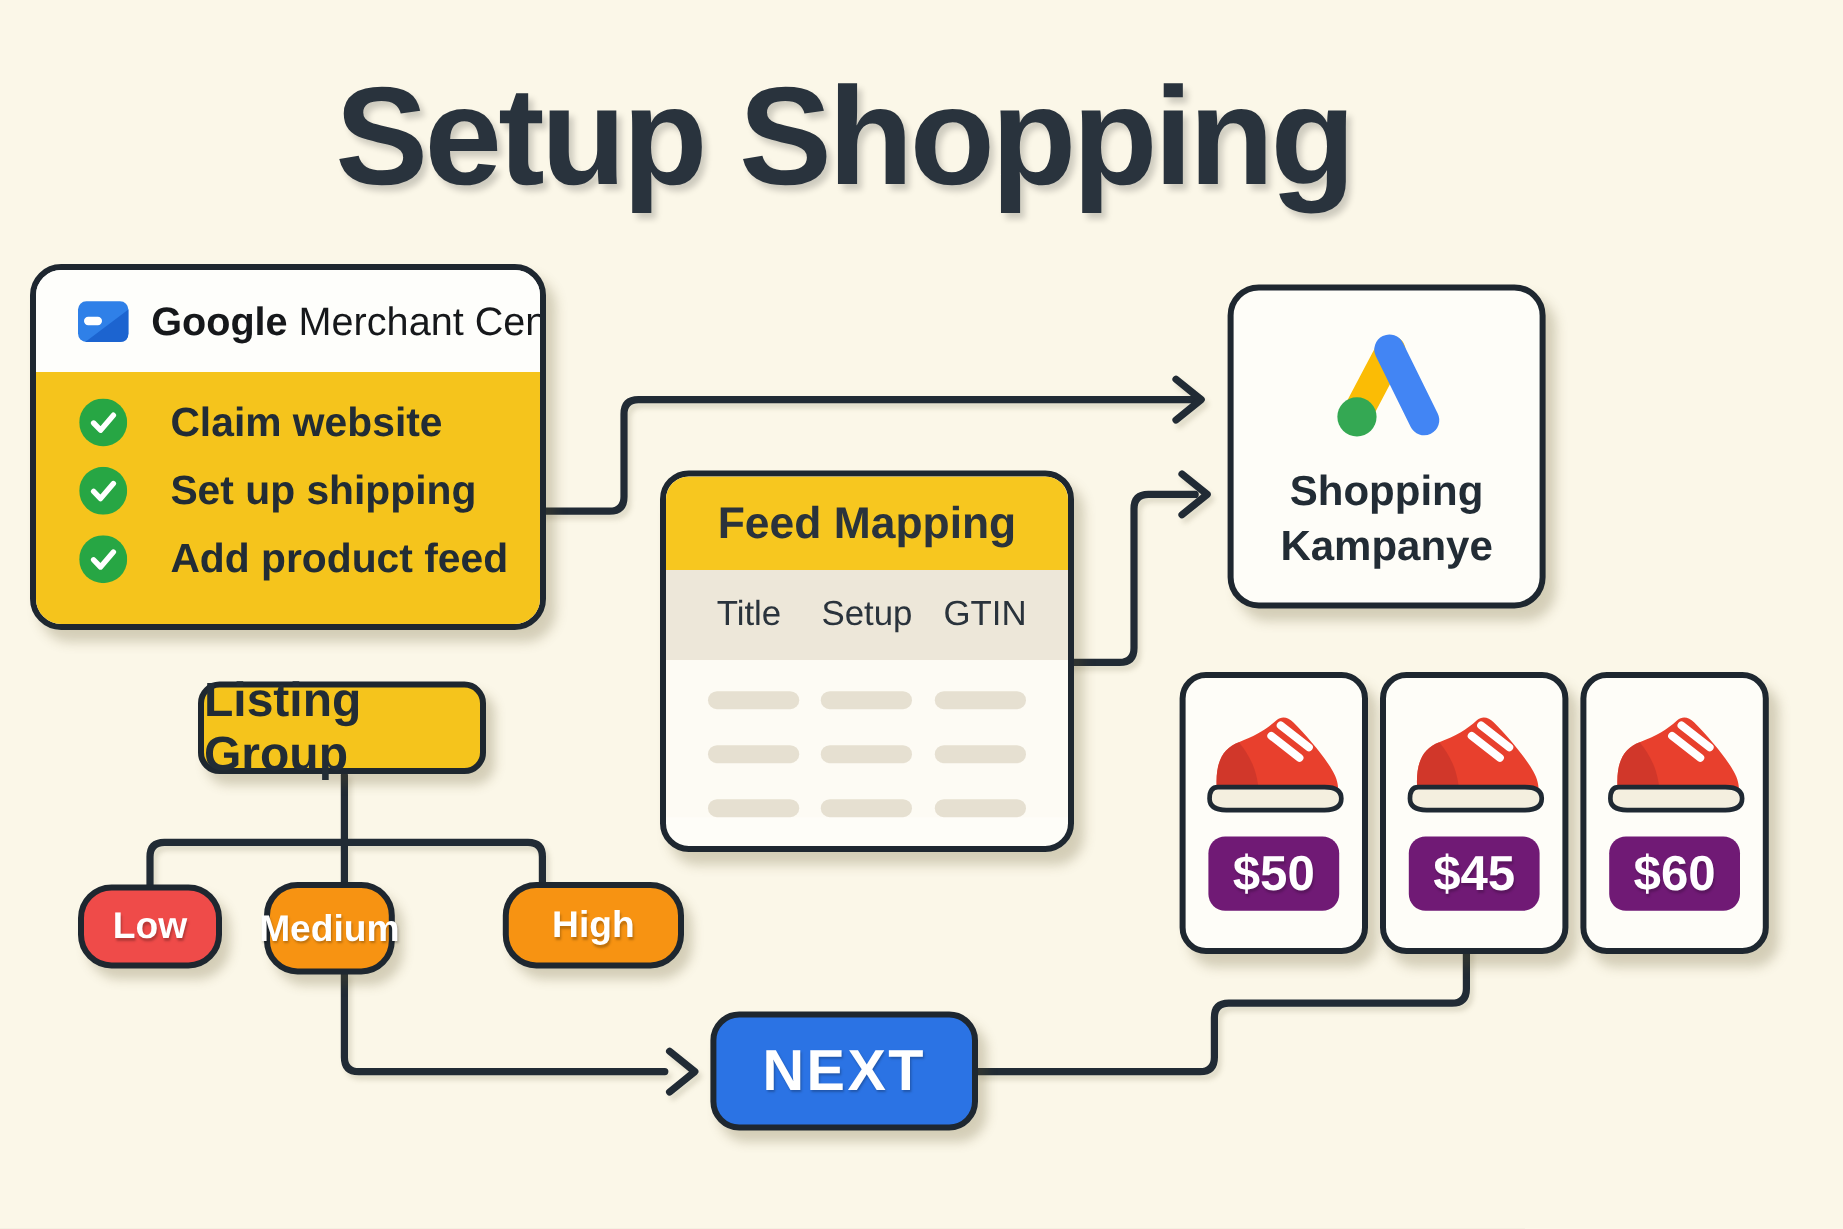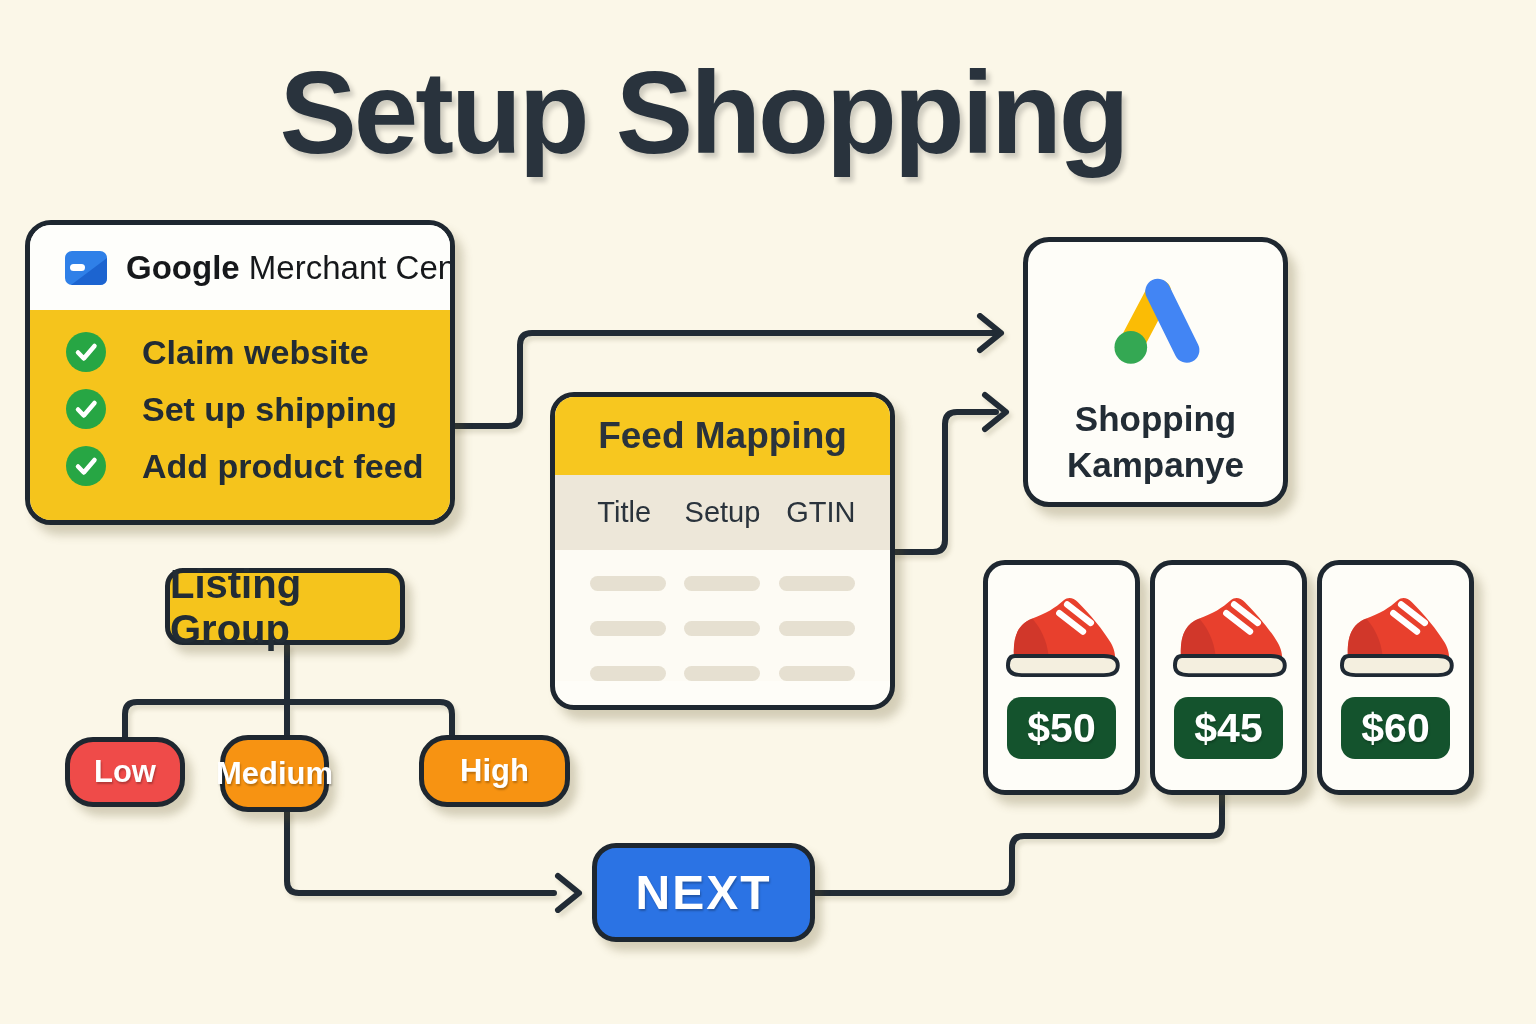--- a/index.html
+++ b/index.html
@@ -42,37 +42,37 @@
   .feed-cols{height:75px;background:#EDE7D9;display:grid;grid-template-columns:1fr 1fr 1fr;
     align-items:center;padding:0 20px;}
   .feed-cols span{text-align:center;font-size:29px;color:#2A333C;}
   .feed-grid{display:grid;grid-template-columns:1fr 1fr 1fr;row-gap:30px;
     padding:26px 26px 0 26px;background:#FDFBF4;}
   .pill{width:76px;height:15px;border-radius:8px;background:#E6E0D1;justify-self:center;}
 
   
   .campaign{left:1023px;top:237px;width:255px;height:260px;text-align:center;}
   .ads-logo{width:112px;height:112px;margin-top:26px;}
-  .camp-label{font-size:35px;font-weight:600;color:#222C35;line-height:1.32;margin-top:12px;}
+  .camp-label{font-size:35px;font-weight:600;color:#222C35;line-height:1.32;margin-top:2px;}
 
   
   .node{position:absolute;z-index:2;border:5px solid #1E2730;display:flex;align-items:center;justify-content:center;
     box-shadow:7px 9px 9px rgba(95,85,40,0.25);box-sizing:border-box;}
   .listing{left:165px;top:568px;width:240px;height:77px;border-radius:18px;background:#F5C41C;
     font-size:40px;font-weight:700;color:#222C35;}
   .leaf{font-size:31px;font-weight:700;color:#FFFFFF;text-shadow:1px 2px 2px rgba(0,0,0,0.25);border-radius:28px;}
   .low{left:65px;top:737px;width:120px;height:70px;background:#EF4B49;}
   .medium{left:220px;top:735px;width:109px;height:77px;background:#F79312;}
   .high{left:390px;top:735px;width:151px;height:72px;background:#F79312;margin-left:29px;}
 
   
   .product{width:147px;height:225px;top:560px;border-radius:22px;display:flex;flex-direction:column;align-items:center;}
   .p1{left:983px;} .p2{left:1150px;} .p3{left:1317px;}
   .shoe{width:122px;height:96px;margin-top:22px;}
-  .price-tag{width:109px;height:62px;margin-top:14px;border-radius:14px;background:#14532d;
+  .price-tag{width:109px;height:62px;margin-top:14px;border-radius:14px;background:#701a75;
     display:flex;align-items:center;justify-content:center;
     font-size:41px;font-weight:700;color:#fff;text-shadow:1px 2px 2px rgba(0,0,0,0.2);}
 
   
   .next{left:592px;top:843px;width:223px;height:99px;border-radius:24px;background:#2B73E4;
     font-size:48px;font-weight:800;letter-spacing:2px;color:#fff;text-shadow:1px 2px 2px rgba(0,0,0,0.25);}
 </style>
 </head>
 <body>
 

